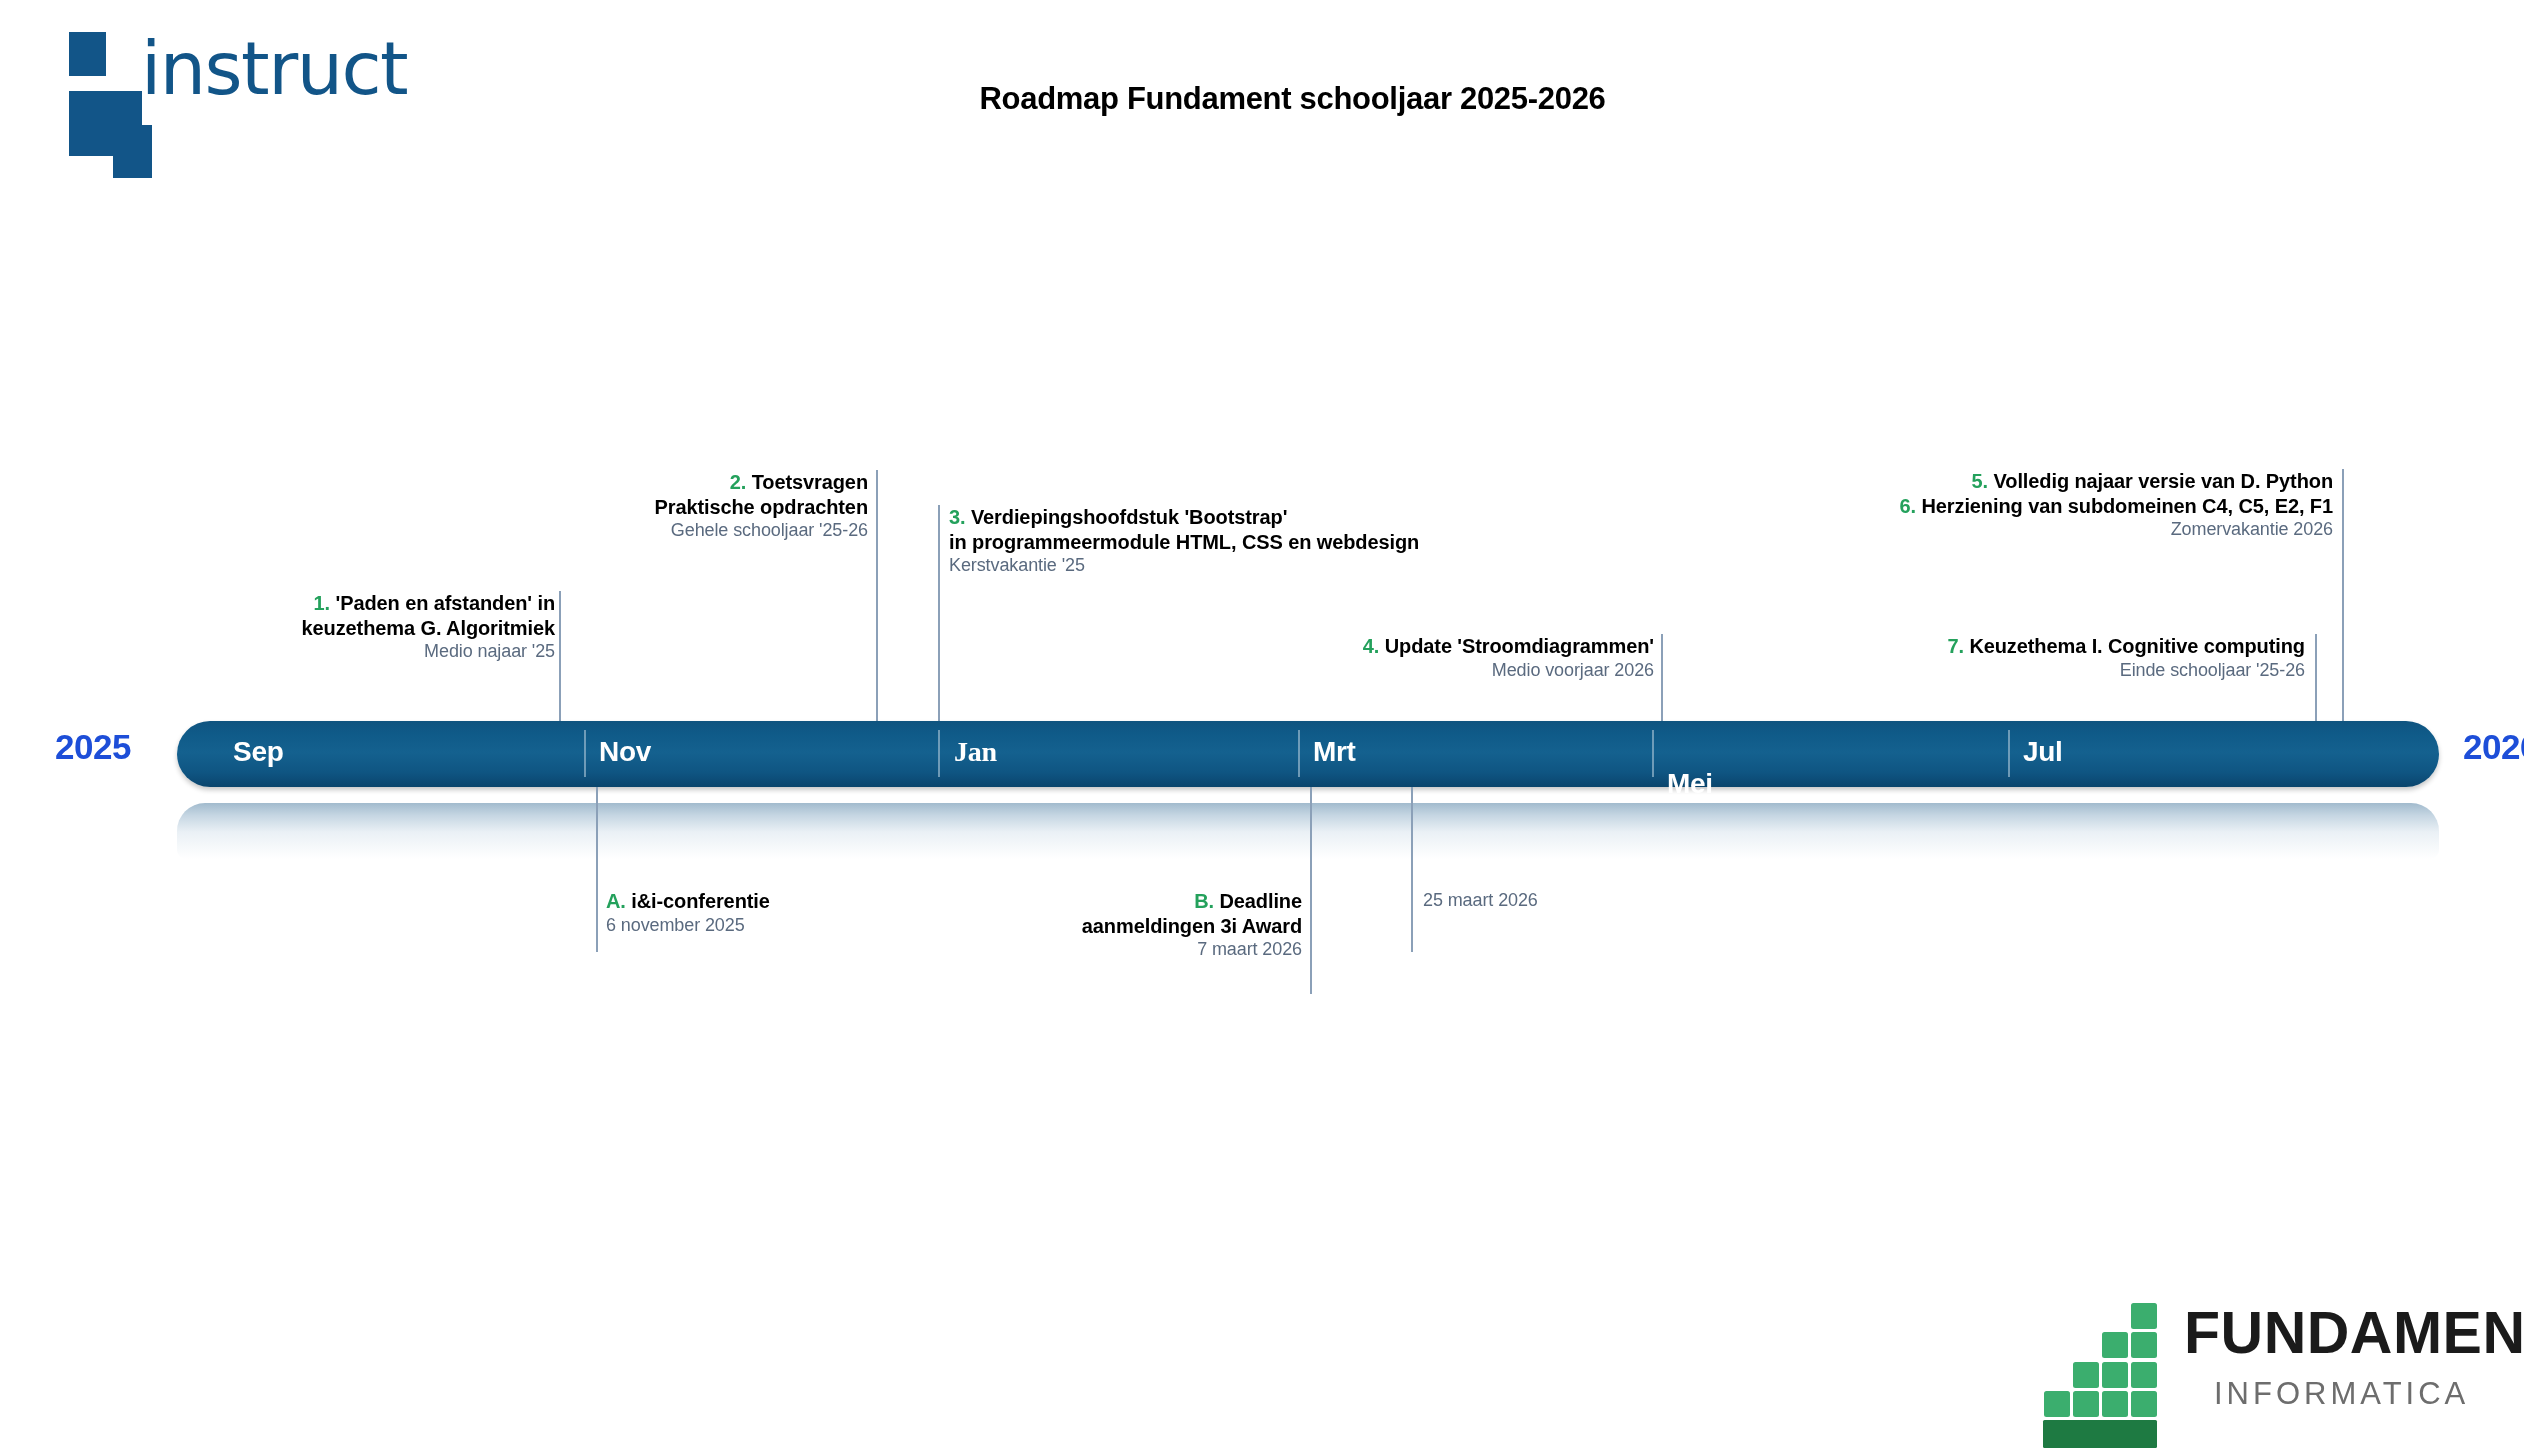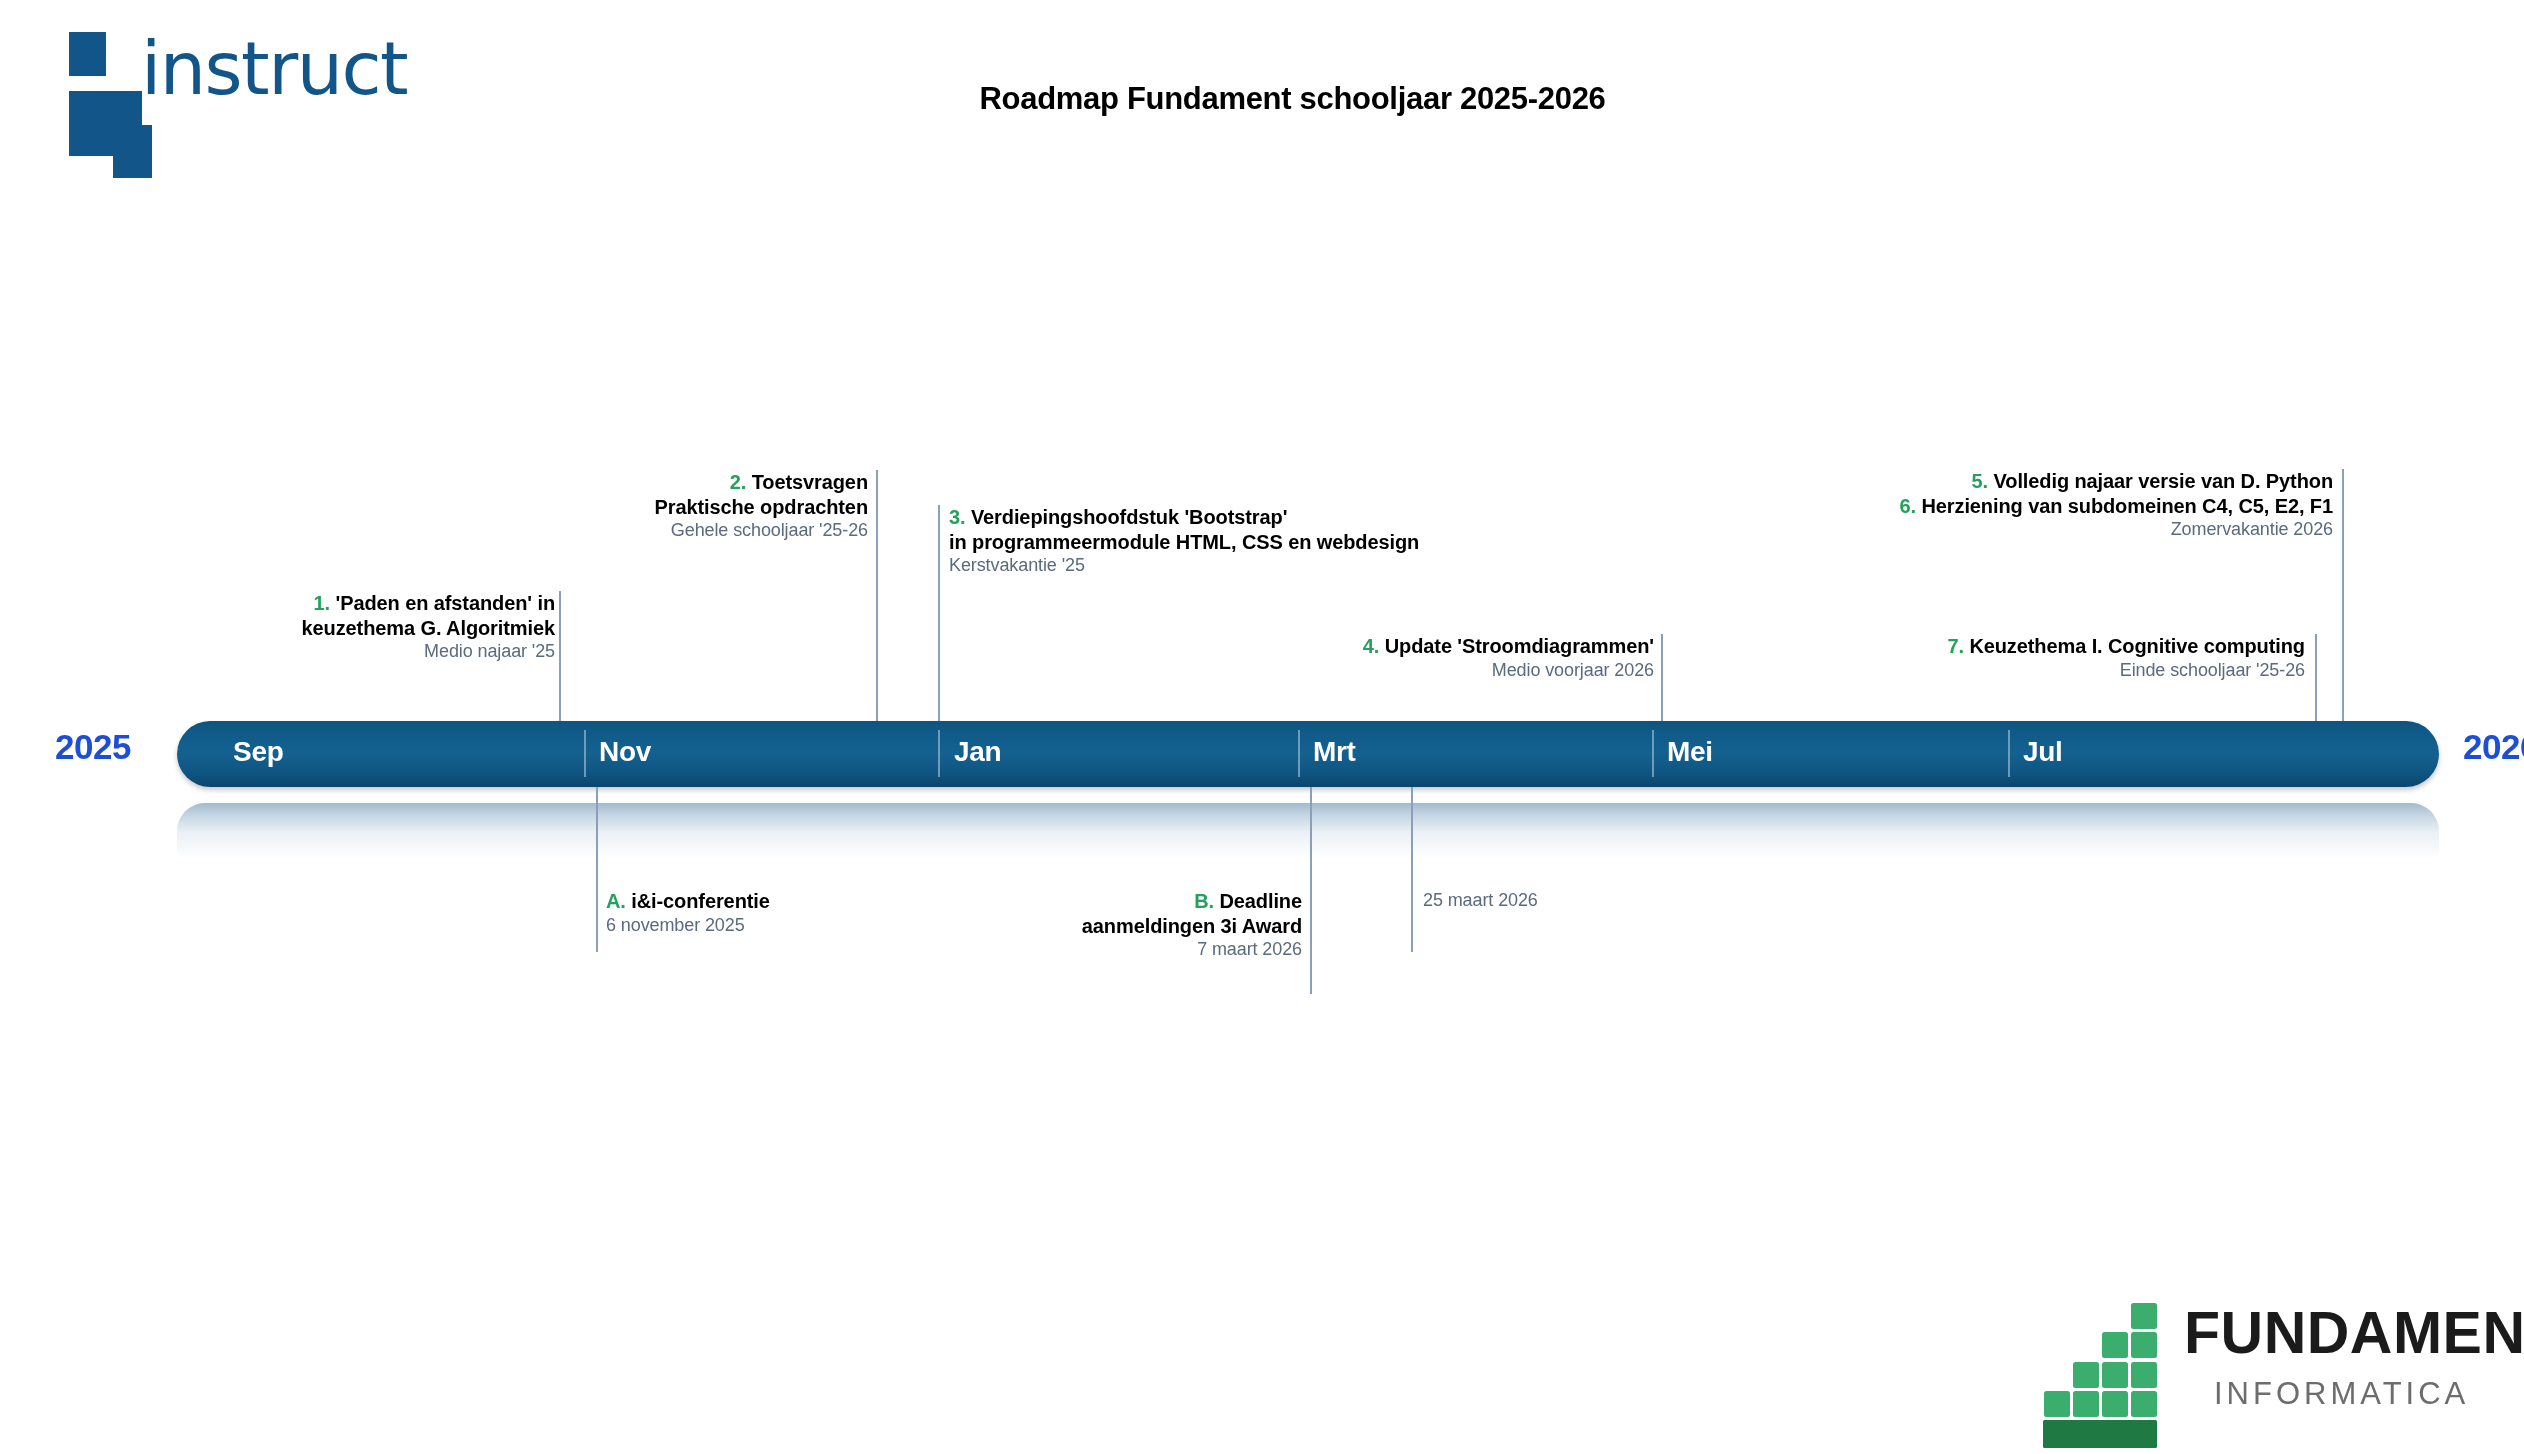--- a/index.html
+++ b/index.html
@@ -222,23 +222,23 @@
 <div class="bar-wrap">
   <div class="bar">
     <span class="bar-tick" style="left:407px;"></span>
     <span class="bar-tick" style="left:761px;"></span>
     <span class="bar-tick" style="left:1121px;"></span>
     <span class="bar-tick" style="left:1475px;"></span>
     <span class="bar-tick" style="left:1831px;"></span>
 
     <span class="bar-month" style="left:56px;">Sep</span>
     <span class="bar-month" style="left:422px;">Nov</span>
-    <span class="bar-month" style="left:777px;">Jan</span>
+    <span class="bar-month" style="left:777px;font-family:Liberation Serif, serif;">Jan</span>
     <span class="bar-month" style="left:1136px;">Mrt</span>
-    <span class="bar-month" style="left:1490px;">Mei</span>
+    <span class="bar-month" style="left:1490px;margin-top:32px;">Mei</span>
     <span class="bar-month" style="left:1846px;">Jul</span>
   </div>
 </div>
 <div class="bar-reflection"></div>
 
 <div class="conn" style="left:596px; top:787px; height:165px;"></div>
 <div class="conn" style="left:1310px; top:787px; height:207px;"></div>
 <div class="conn" style="left:1411px; top:787px; height:165px;"></div>
 
 <div class="ms align-left" style="left:606px; top:889px; width:454px;">

